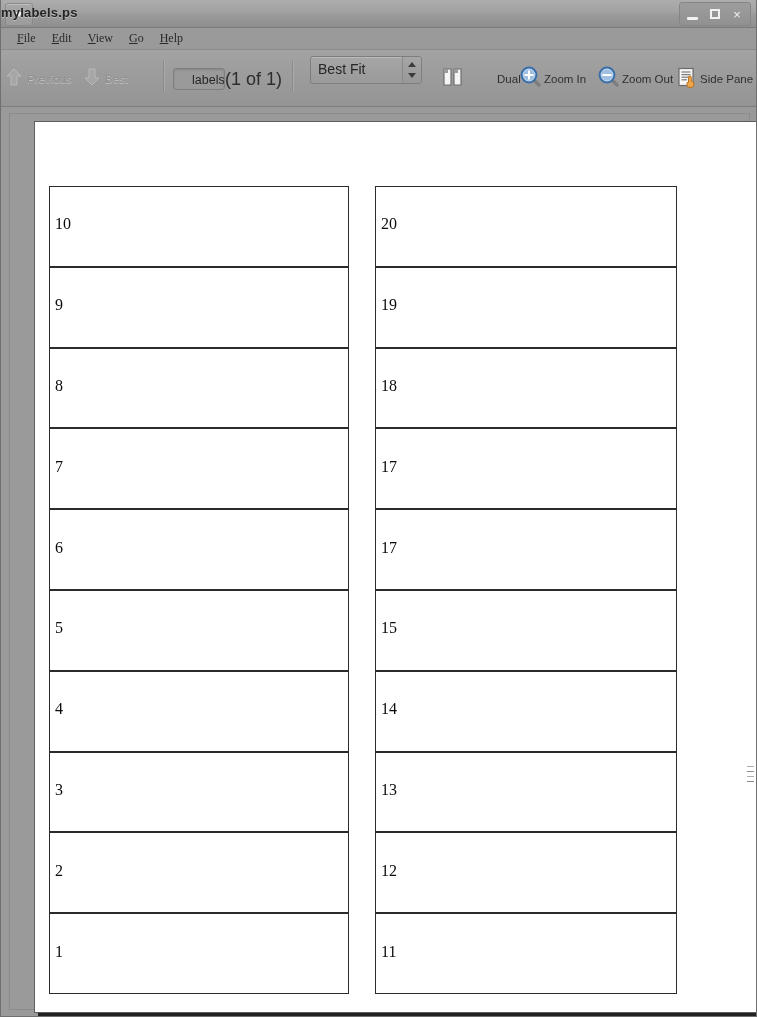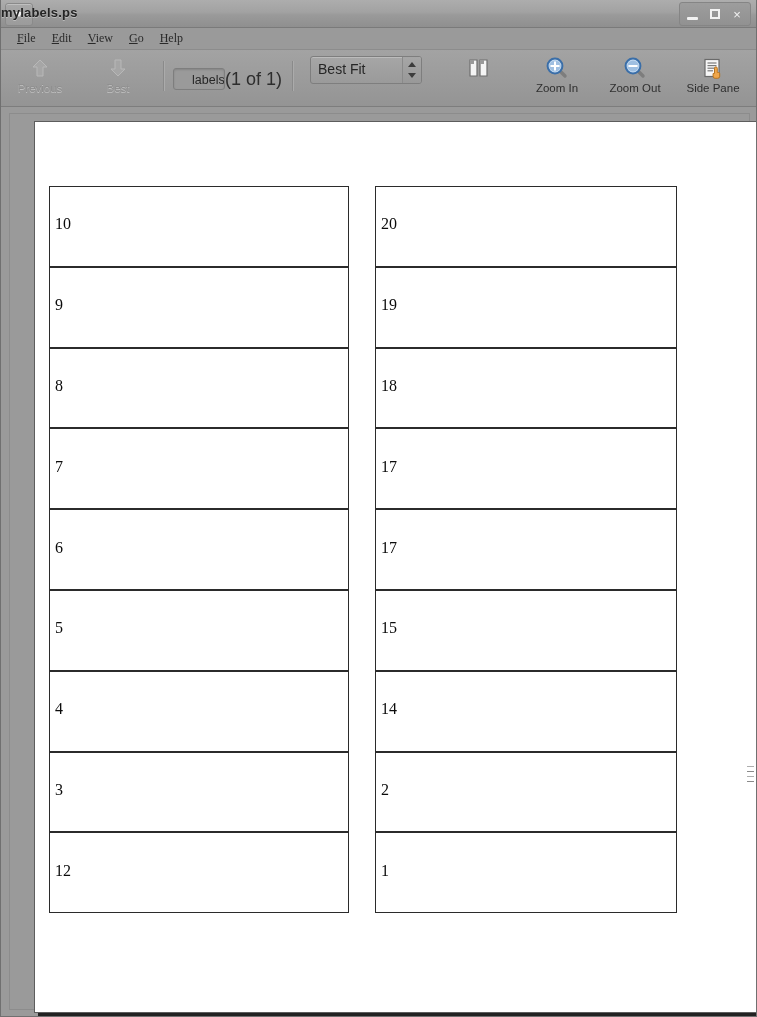--- a/index.html
+++ b/index.html
@@ -138,21 +138,21 @@
     border-bottom: 1px solid #7d7d7d;
     display: flex;
     align-items: flex-start;
     padding-top: 4px;
     position: relative;
   }
   .tb-button {
     width: 78px;
     height: 46px;
     display: flex;
-    flex-direction: column;
+    flex-direction: row;
     align-items: center;
     justify-content: flex-start;
     cursor: pointer;
     padding-top: 3px;
     box-sizing: border-box;
   }
   .tb-button.disabled { cursor: default; }
   .tb-icon {
     height: 22px;
     width: 26px;
@@ -515,30 +515,36 @@
           <div class="label-cell">
               <span class="label-number">4</span>
             </div>
           <div class="label-cell">
               <span class="label-number">14</span>
             </div>
 
           <div class="label-cell">
               <span class="label-number">3</span>
             </div>
+          <div class="label-cell">
+              <span class="label-number">13</span>
+            </div>
 
           <div class="label-cell">
               <span class="label-number">2</span>
             </div>
           <div class="label-cell">
               <span class="label-number">12</span>
             </div>
 
           <div class="label-cell">
               <span class="label-number">1</span>
+            </div>
+          <div class="label-cell">
+              <span class="label-number">11</span>
             </div>
 
         </div>
       </div>
 
     </div>
   </div>
 
   <div id="resize-grip">
     <i class="light"></i>

